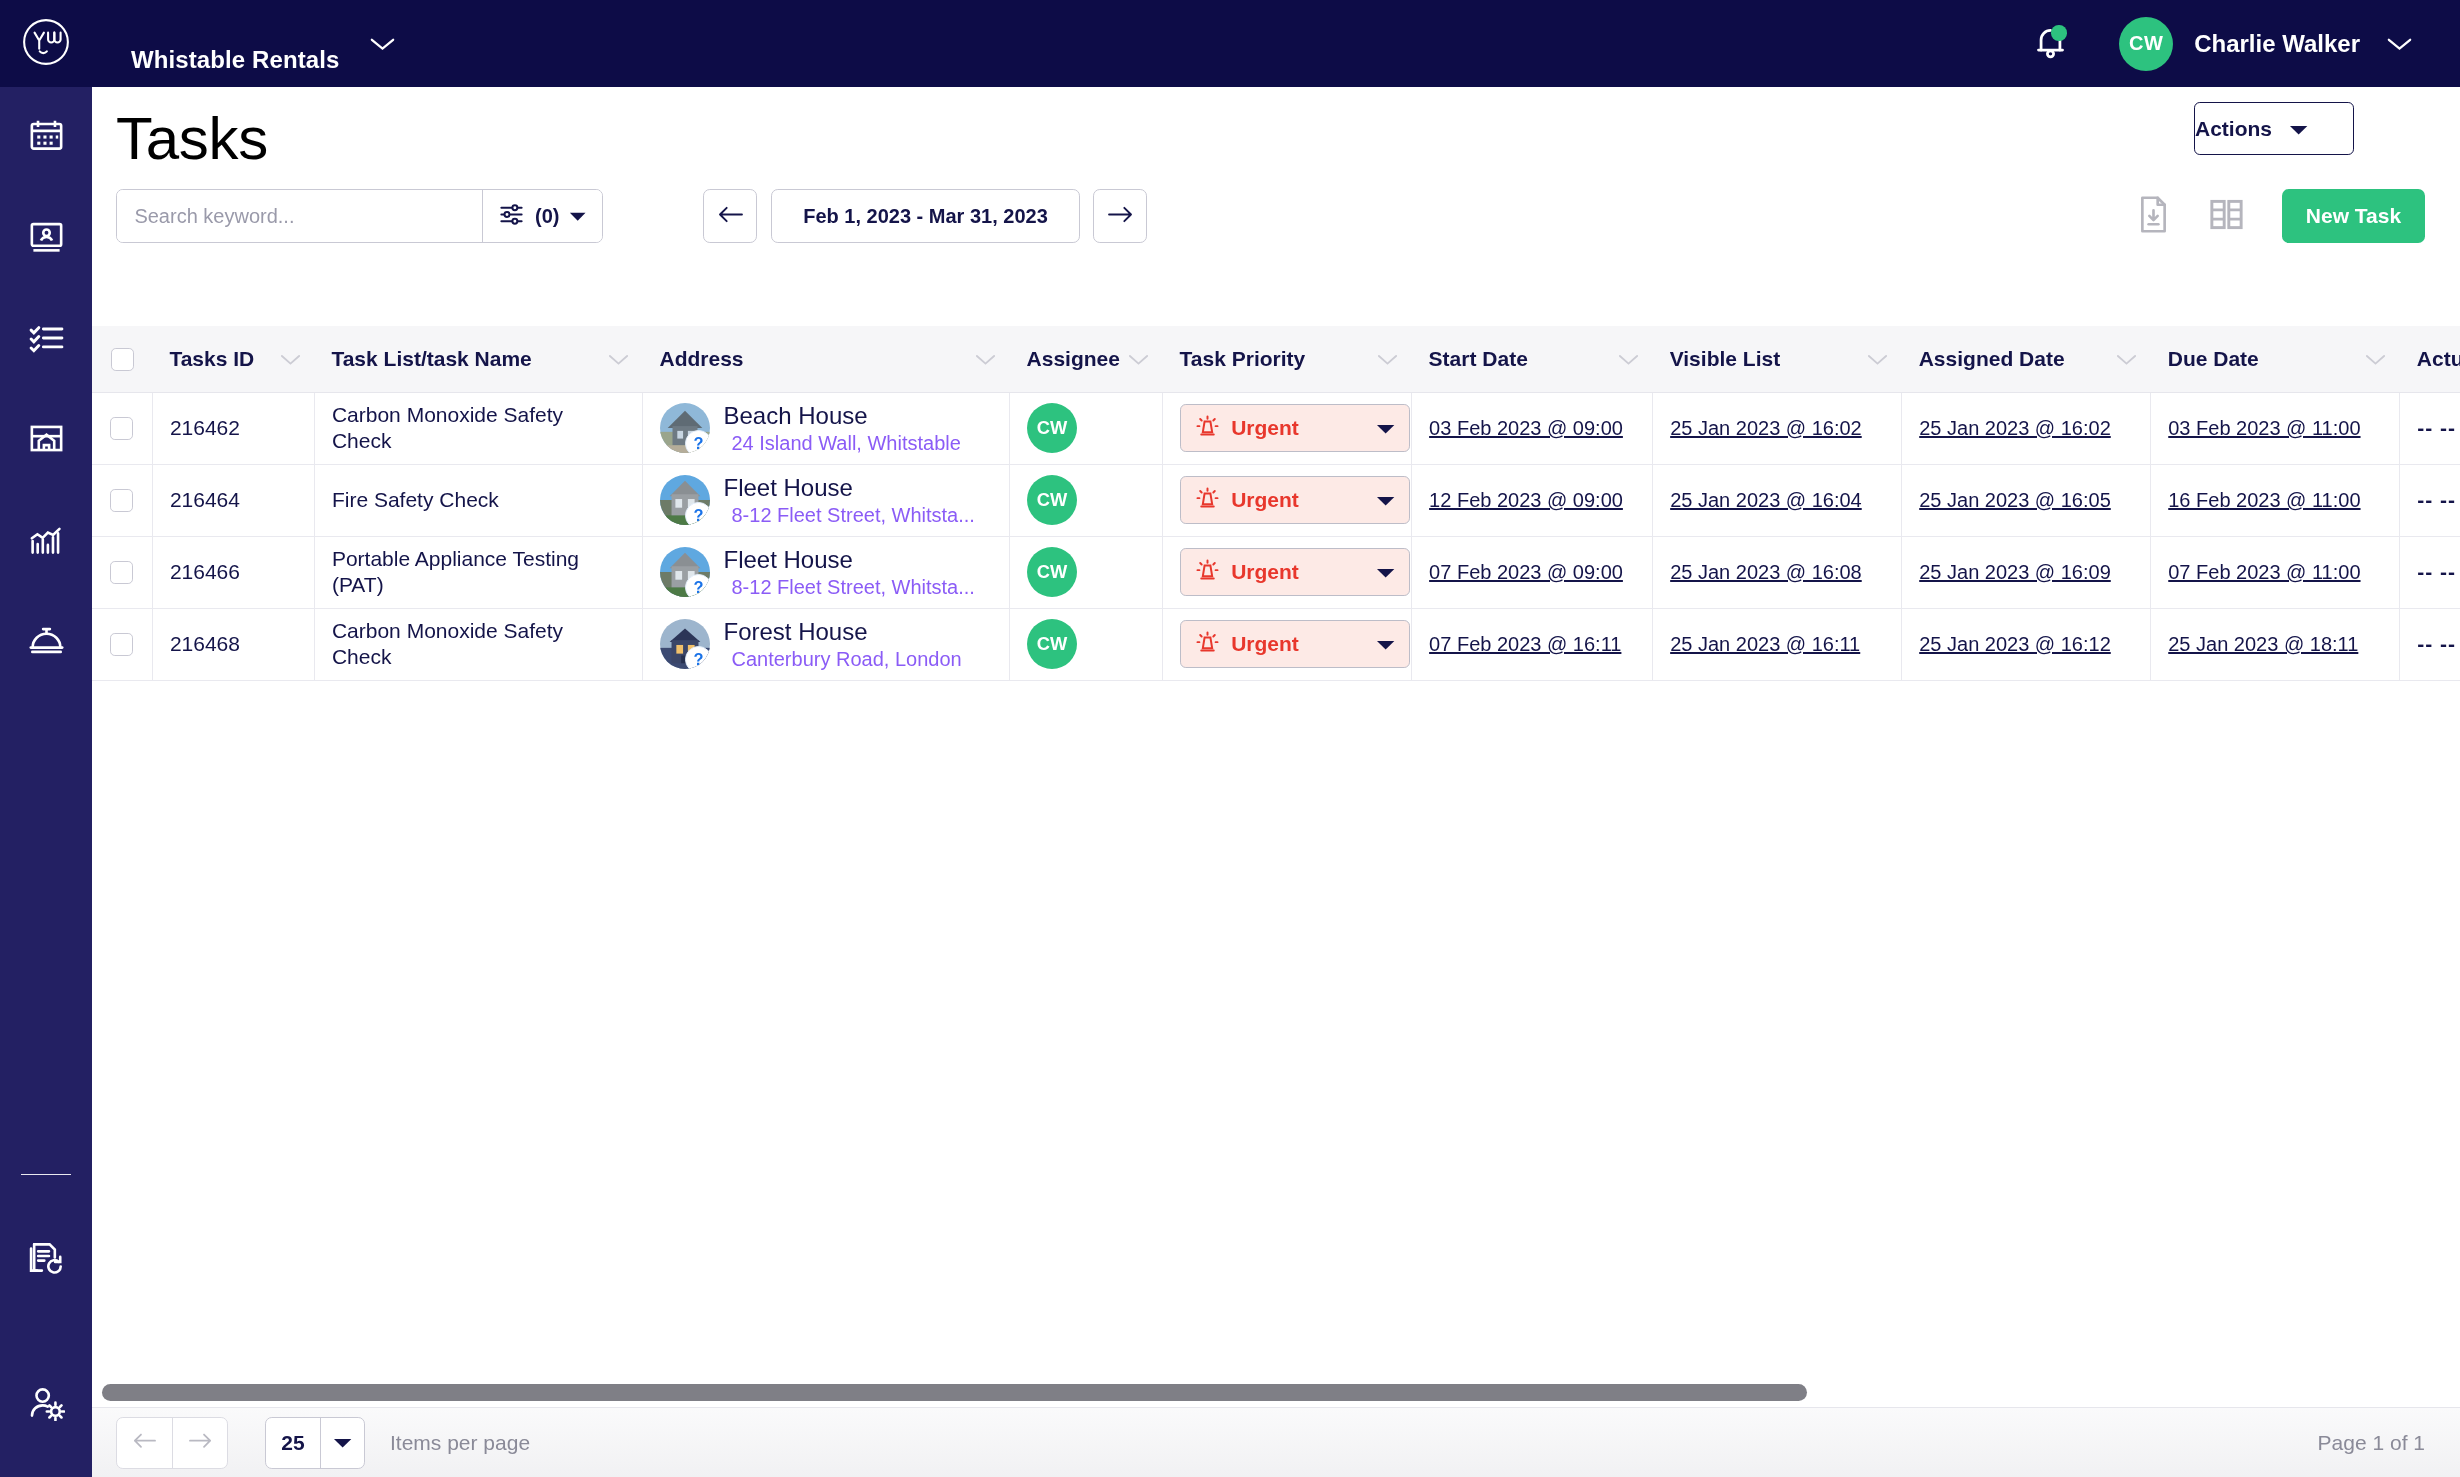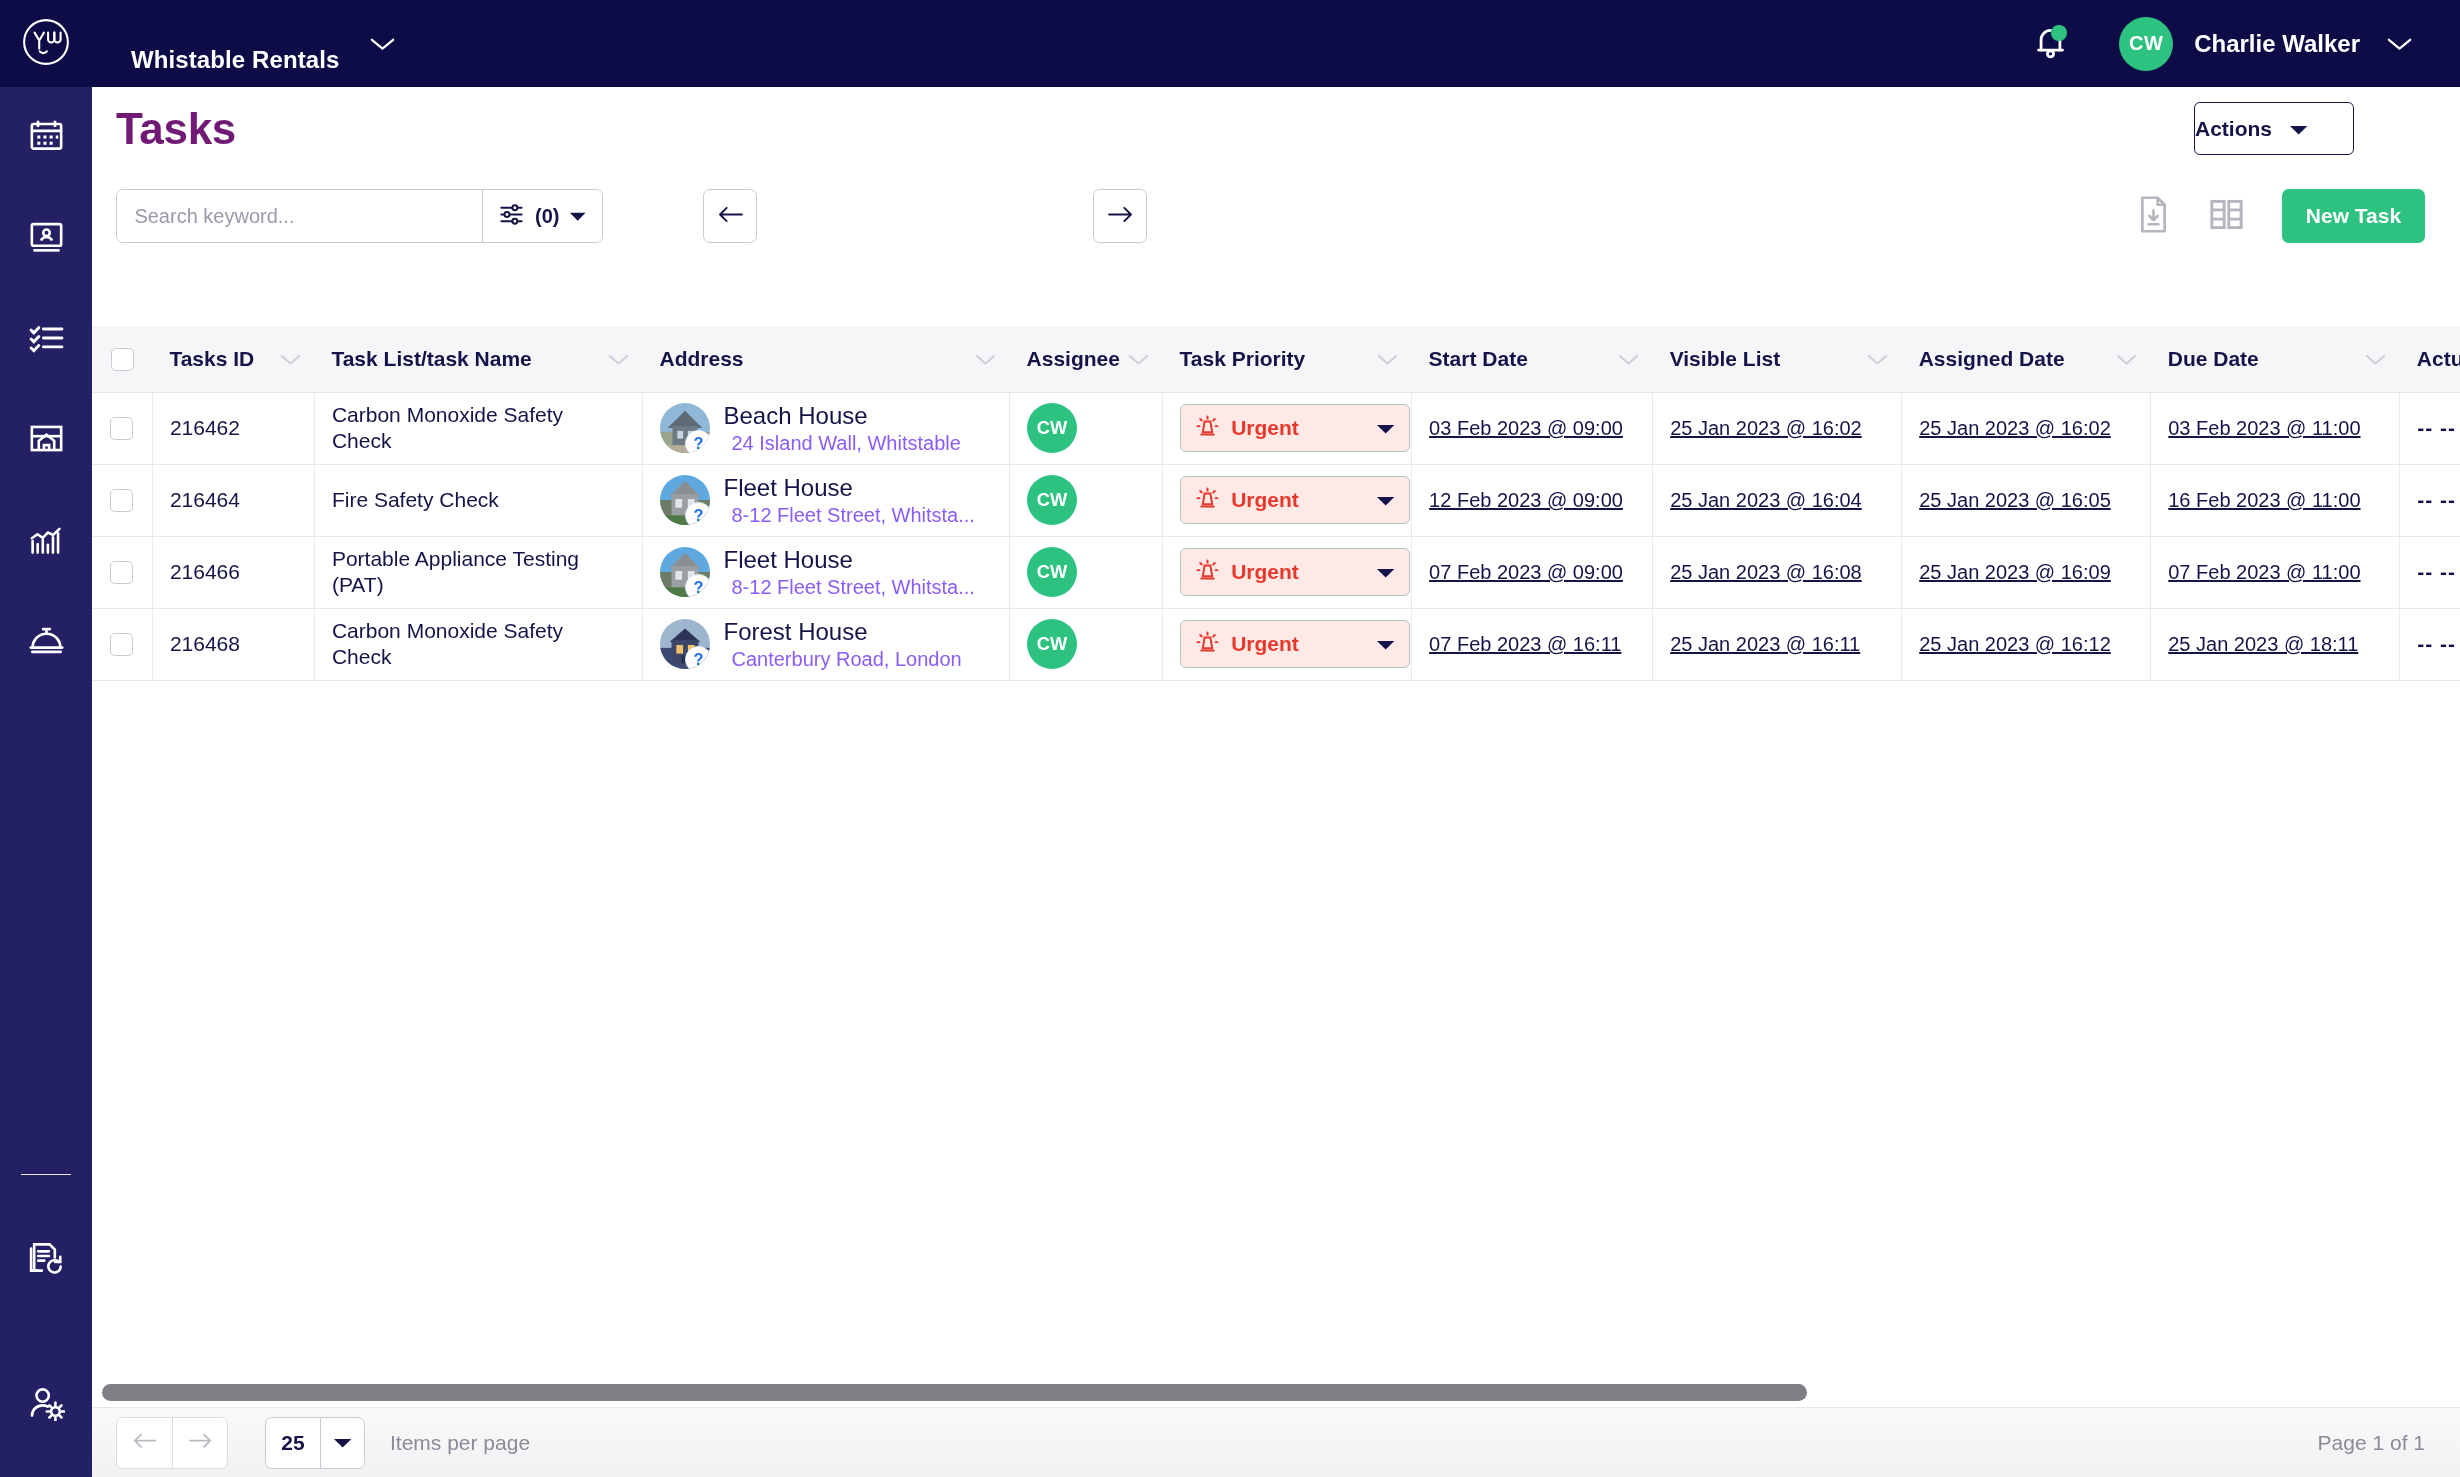--- a/index.html
+++ b/index.html
@@ -48,21 +48,21 @@
   #user-caret { margin-left: 25px; display: flex; align-items: center; cursor: pointer; }
 
   
   #main {
     position: absolute; left: 92px; top: 87px;
     width: 2368px; height: 1390px; background: #fff;
   }
   #page-head { position: relative; height: 83px; }
   #page-title {
     position: absolute; left: 24px; top: 17.4px;
-    color: #701a75; font-size: 44px; font-weight: 700; letter-spacing: -0.3px;
+    color: #000000; font-size: 60px; font-weight: 400; letter-spacing: -0.3px;
   }
   #actions-btn {
     position: absolute; right: 106px; top: 15.4px;
     width: 160px; height: 53px; border: 1.9px solid #141449; border-radius: 5.8px;
     background: #fff; color: #141449; font-size: 21px; font-weight: 700;
     display: flex; align-items: center; gap: 17.4px; cursor: pointer;
   }
 
   
   #tabs {
@@ -384,20 +384,21 @@
         </div>
       </div>
 
       <div id="date-prev">
         <span>
           <svg width="29" height="21" viewBox="0 0 30 22" fill="none" stroke="#141449" stroke-width="2" stroke-linecap="round" stroke-linejoin="round">
             <path d="M27 11H4M11 4l-7 7 7 7"></path>
           </svg>
         </span>
       </div>
+      <div id="date-range">Feb 1, 2023 - Mar 31, 2023</div>
       <div id="date-next">
         <span>
           <svg width="29" height="21" viewBox="0 0 30 22" fill="none" stroke="#141449" stroke-width="2" stroke-linecap="round" stroke-linejoin="round">
             <path d="M3 11h23M19 4l7 7-7 7"></path>
           </svg>
         </span>
       </div>
 
       <div id="tool-right">
         <div class="tool-ico">

